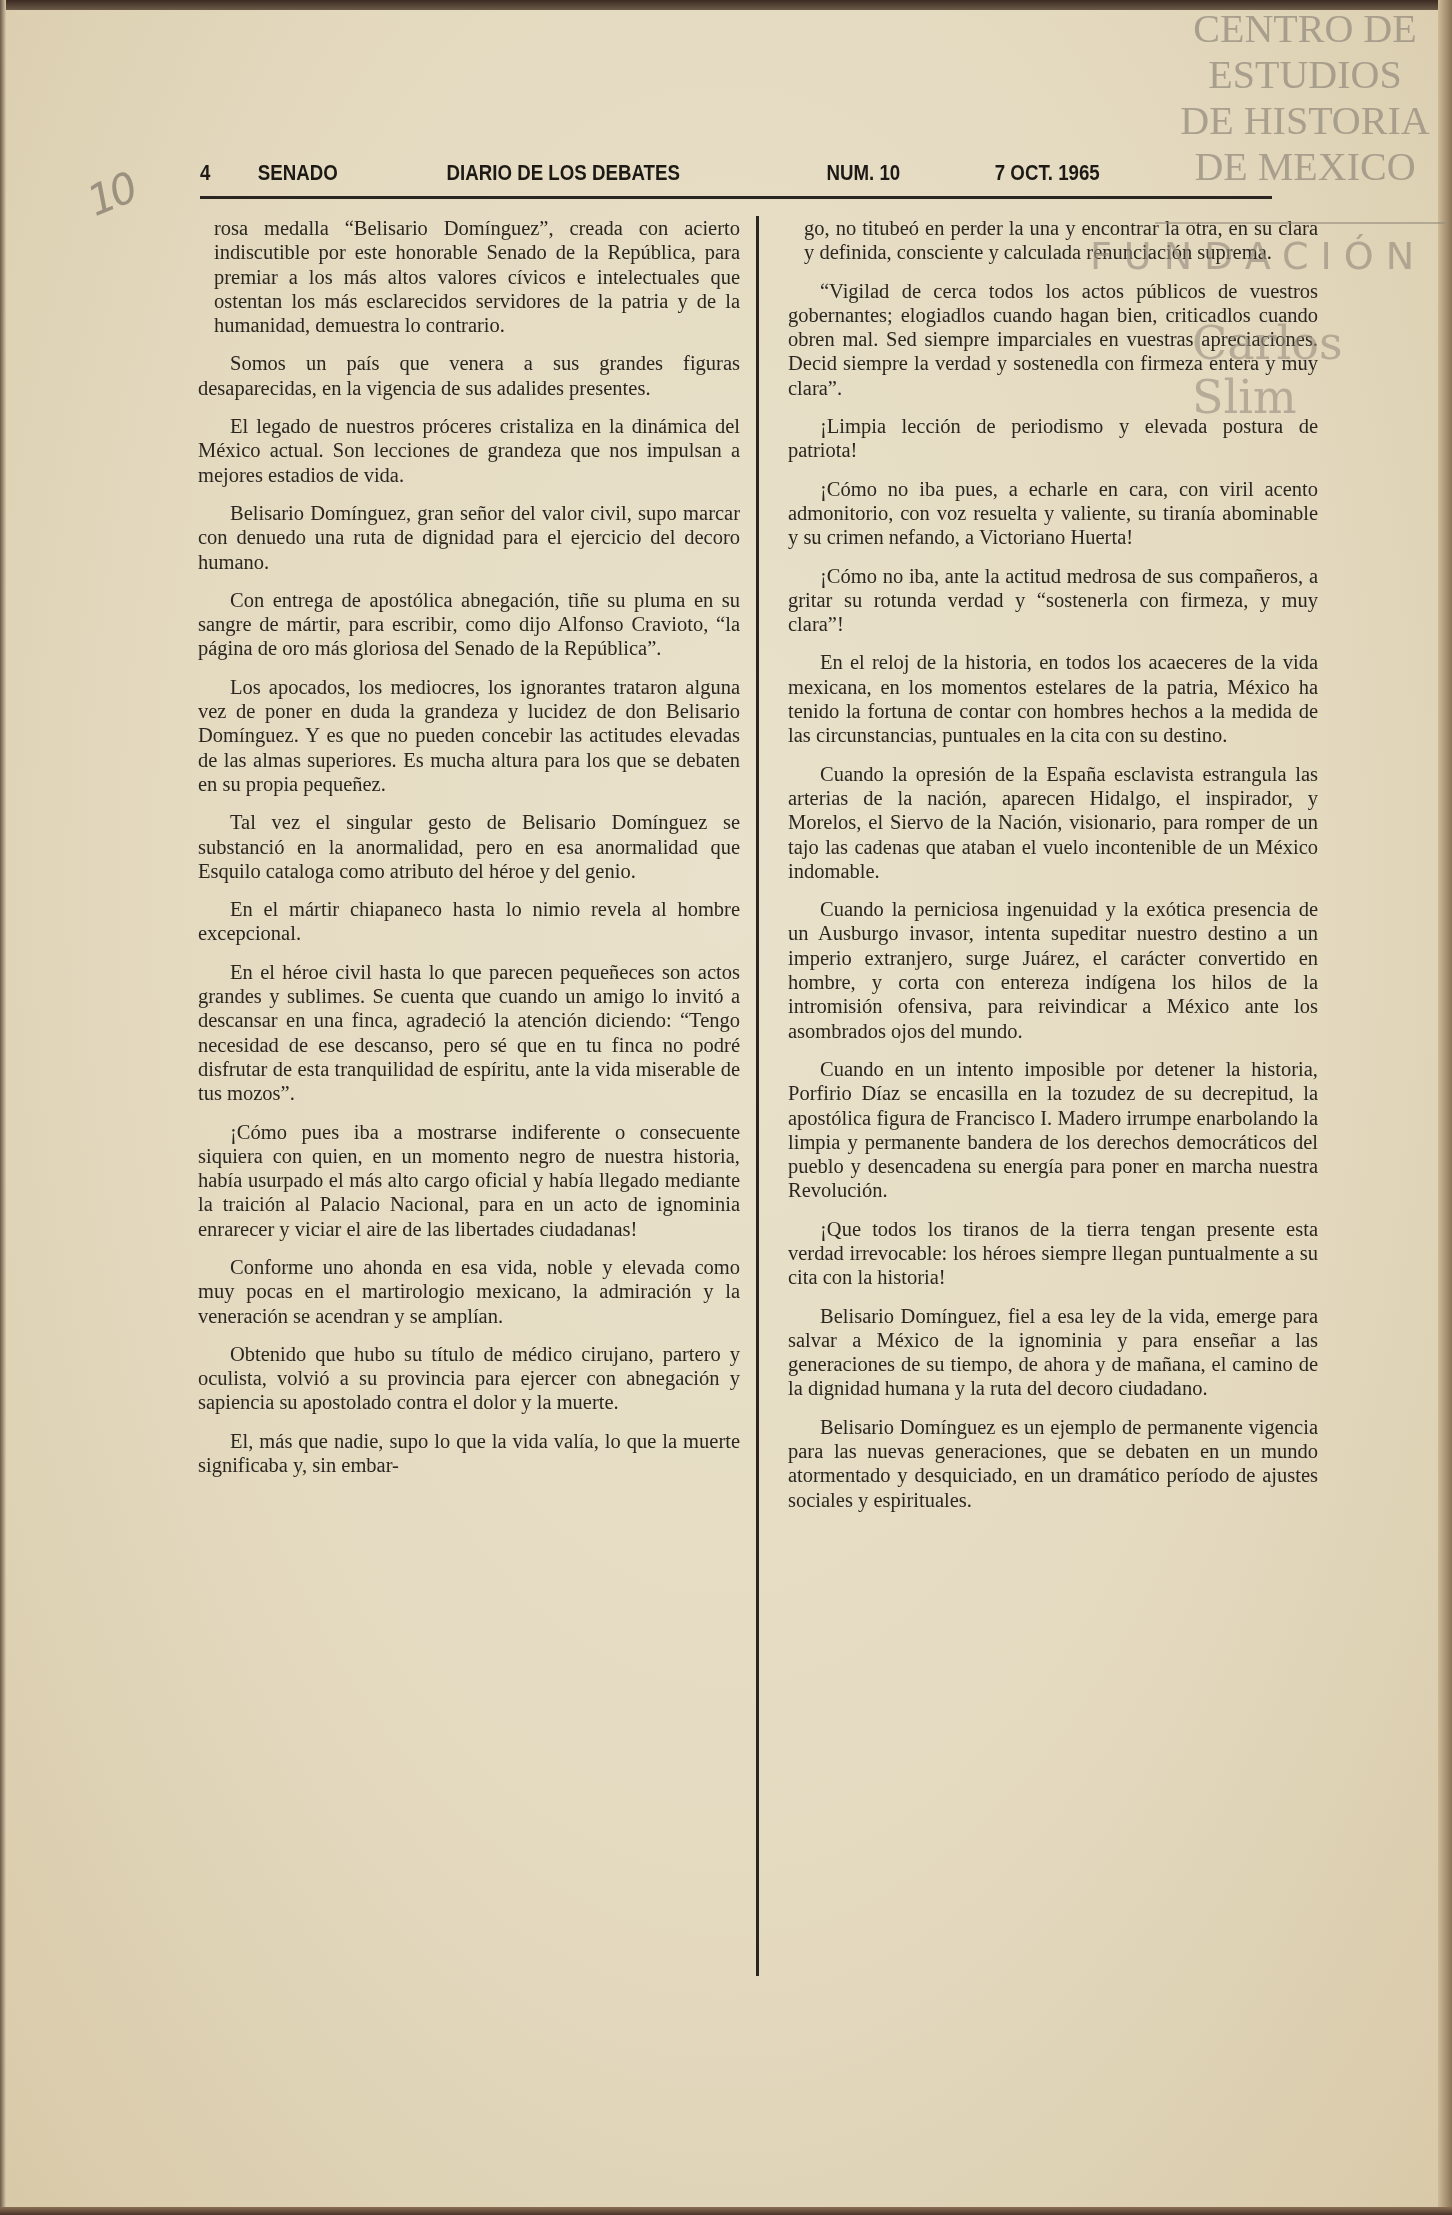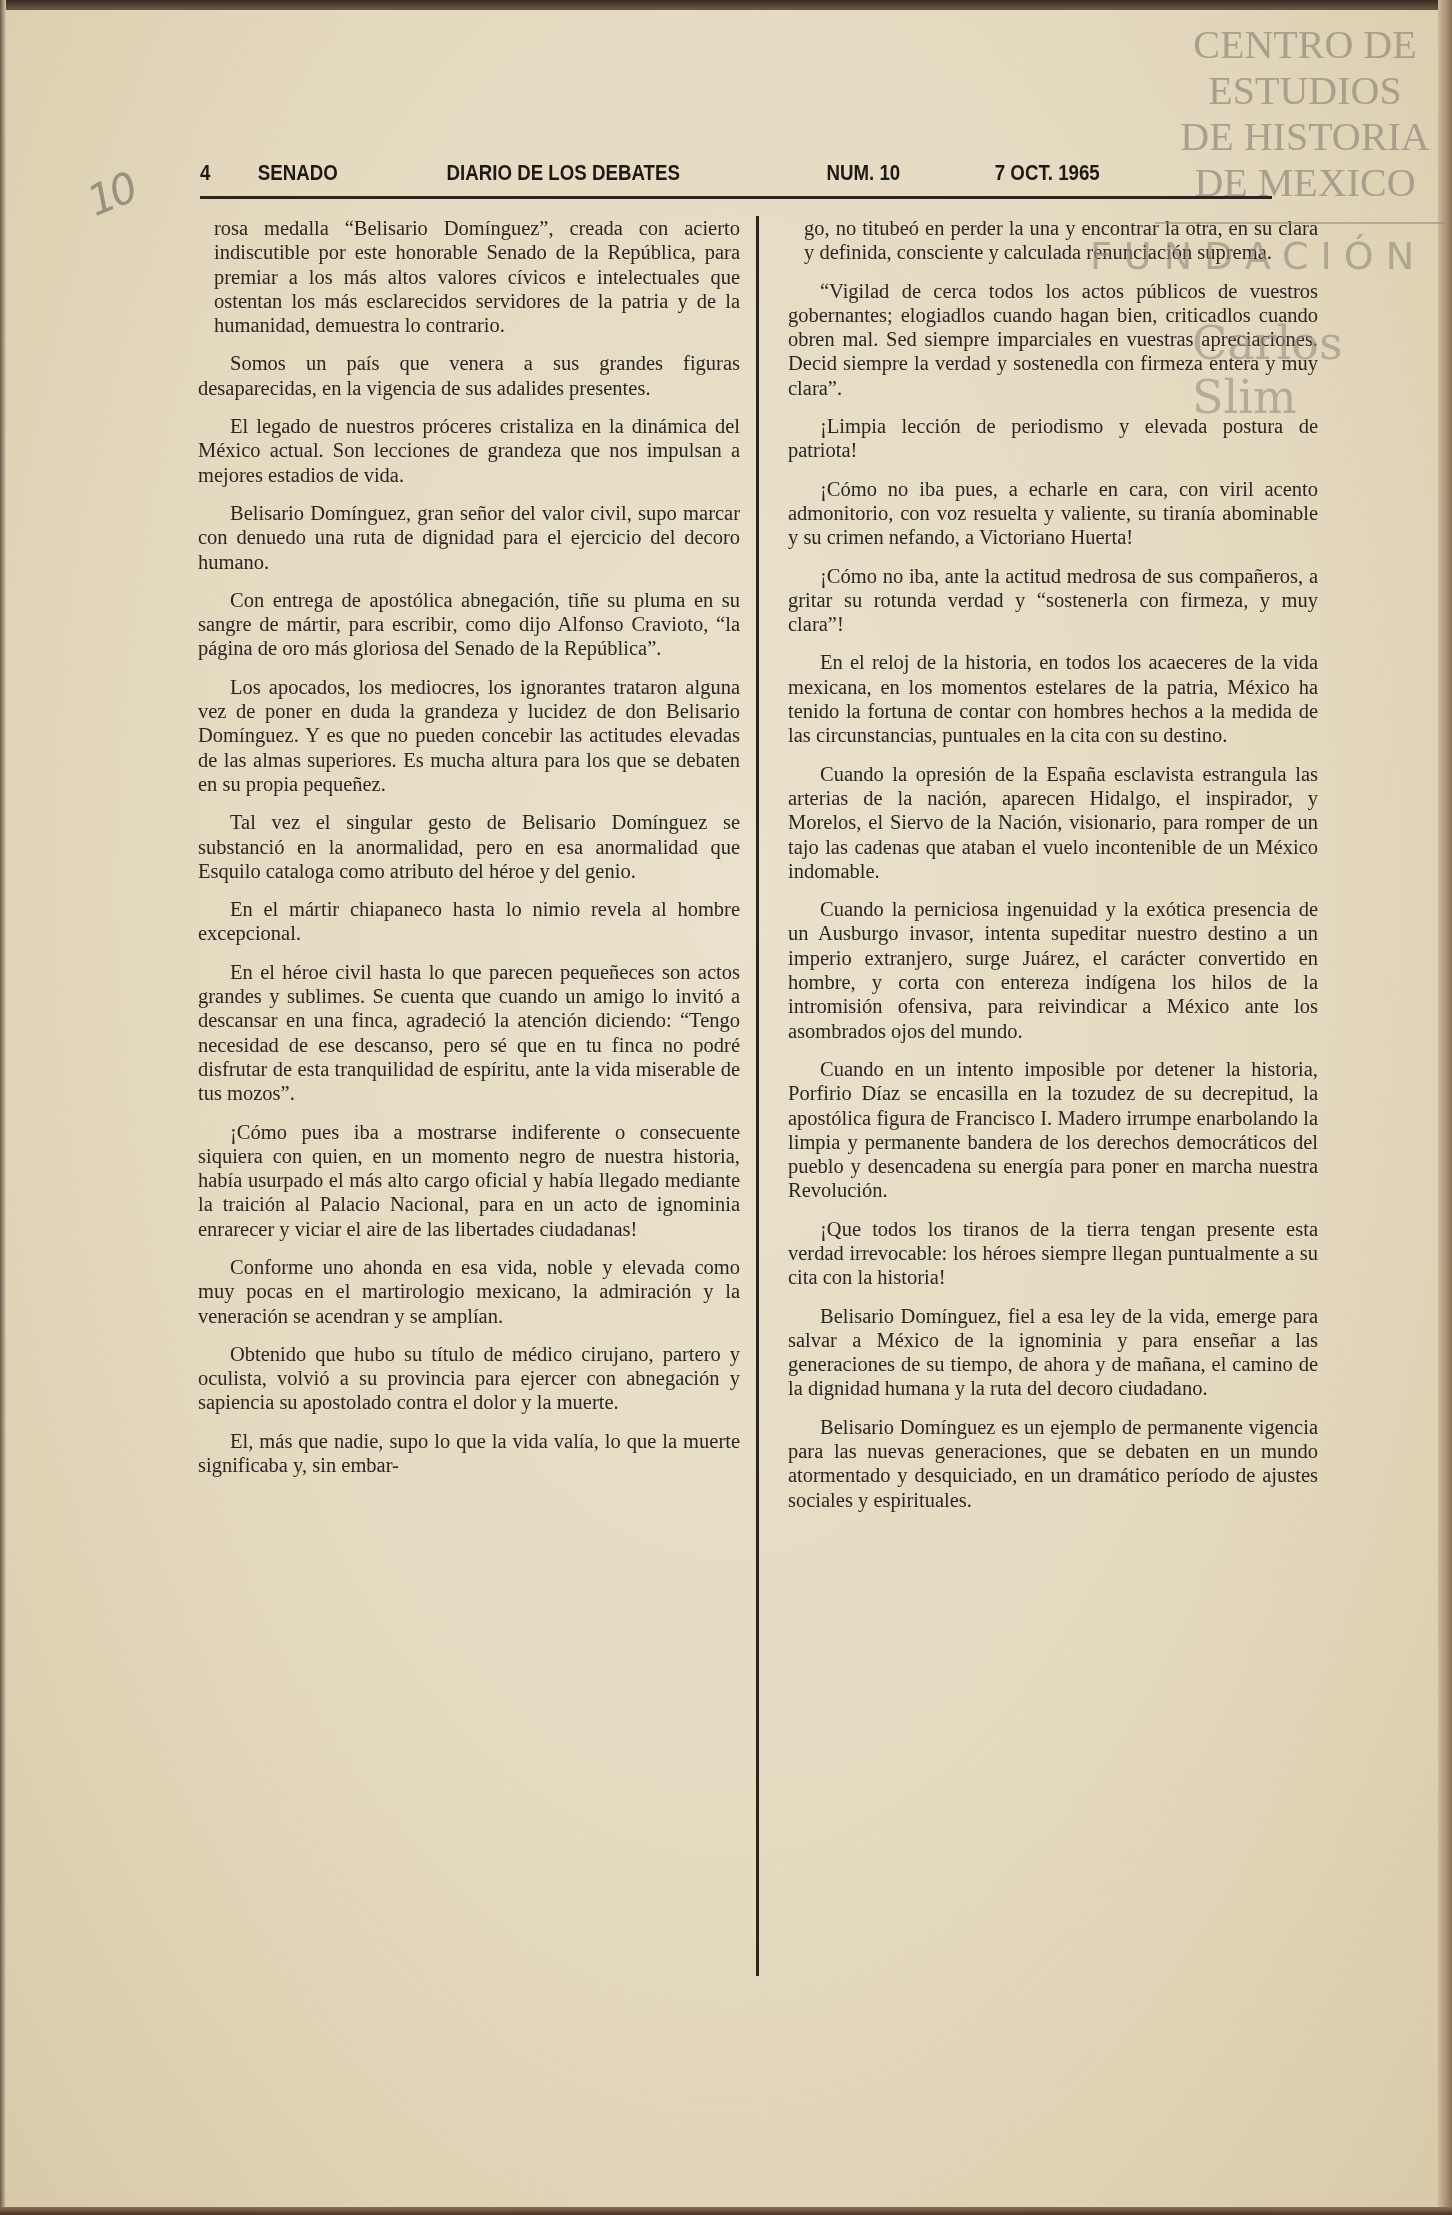--- a/index.html
+++ b/index.html
@@ -73,21 +73,21 @@
     }
     .col-left { left: 198px; width: 542px; }
     .col-right { left: 788px; width: 530px; }
     .col p { margin: 0 0 14px 0; text-indent: 32px; }
     .col p.cont { text-indent: 0; margin-left: 16px; }
     .divider {
       position: absolute; left: 756px; top: 216px; width: 3px; height: 1760px;
       background: #2a2520;
     }
     .watermark {
-      position: absolute; left: 1160px; top: 22px; width: 290px;
+      position: absolute; left: 1160px; top: 6px; width: 290px;
       font-family: "Liberation Serif", serif;
       color: rgba(150,140,125,0.75);
       font-size: 40px;
       line-height: 46px;
       text-align: center;
       pointer-events: none;
     }
     .wm-fund {
       position: absolute; left: 1090px; top: 234px;
       font-family: "DejaVu Sans", sans-serif;

